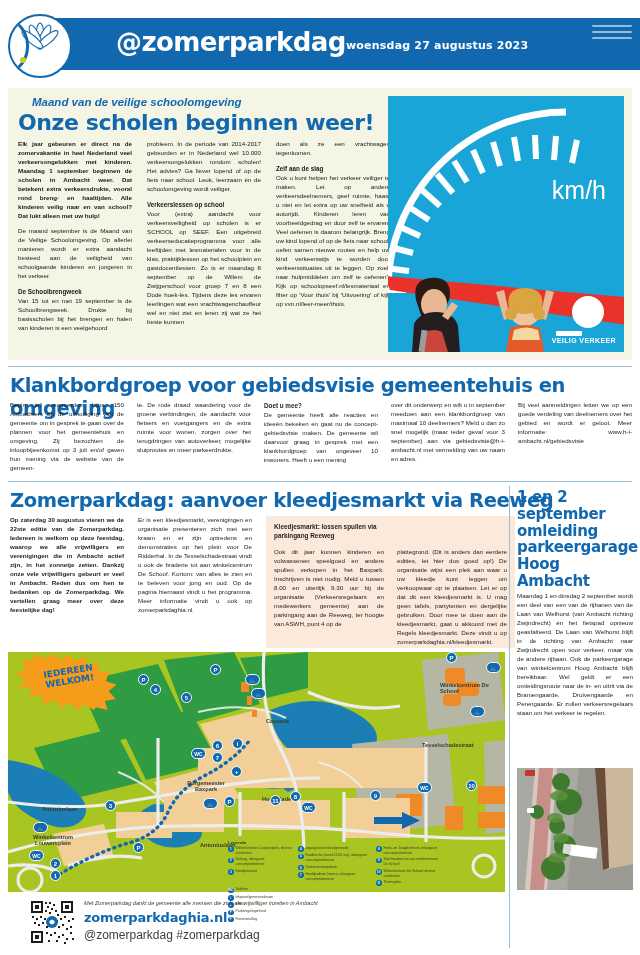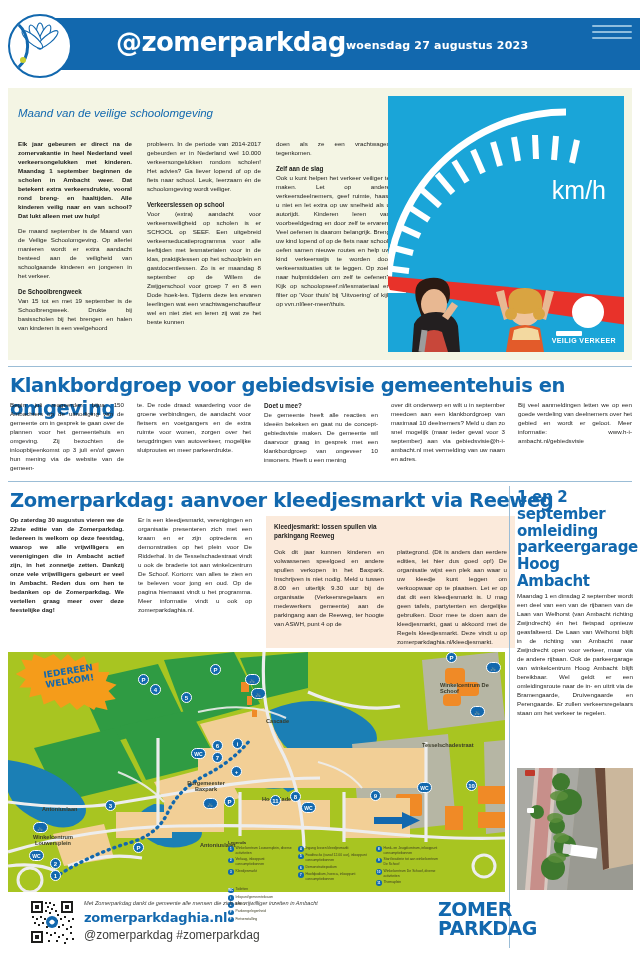--- a/index.html
+++ b/index.html
@@ -34,22 +34,22 @@
     font-size:11px;font-weight:bold;color:#fff;
     font-family:"DejaVu Sans", sans-serif;letter-spacing:.2px;
   }
 
   
   .story-top{
     position:absolute;left:8px;top:88px;width:624px;height:272px;
     background:#f4f5e4;
   }
   .kicker{
-    position:absolute;left:10px;top:8px;
-    font-size:11.5px;font-style:italic;font-weight:normal;color:#1268ae;margin-top:11px;
+    position:absolute;left:24px;top:8px;
+    font-size:11.5px;font-style:italic;font-weight:bold;color:#1268ae;
   }
   .headline-1{
     position:absolute;left:10px;top:22px;
     font-size:22px;font-weight:bold;color:#1268ae;letter-spacing:-.4px;
     font-family:"DejaVu Sans", sans-serif;
   }
   .cols-top{position:absolute;left:10px;top:52px;width:372px;height:212px;}
   .col{float:left;font-size:6.2px;line-height:1.45;text-align:justify;color:#20201e;}
   .col p{margin:0 0 6px 0;}
   .col .lead{font-weight:bold;}
@@ -206,20 +206,21 @@
           <ellipse cx="30" cy="20" rx="4" ry="13" transform="rotate(-50 30 30)"></ellipse>
         </g>
         <path d="M8 8 A30 30 0 0 1 8 52" fill="none" stroke="#1268ae" stroke-width="3"></path>
         <circle cx="13" cy="44" r="3" fill="#c8cf2e"></circle>
       </svg>
     </div>
   </div>
 
   <div class="story-top">
     <div class="kicker">Maand van de veilige schoolomgeving</div>
+    <div class="headline-1">Onze scholen beginnen weer!</div>
 
     <div class="cols-top">
       <div class="col c1">
         <p class="lead">Elk jaar gebeuren er direct na de zomervakantie in heel Nederland veel verkeersongelukken met kinderen. Maandag 1 september beginnen de scholen in Ambacht weer. Dat betekent extra verkeersdrukte, vooral rond breng- en haaltijden. Alle kinderen veilig naar en van school? Dat lukt alleen met uw hulp!</p>
         <p>De maand september is de Maand van de Veilige Schoolomgeving. Op allerlei manieren wordt er extra aandacht besteed aan de veiligheid van schoolgaande kinderen en jongeren in het verkeer.</p>
         <h4>De Schoolbrengweek</h4>
         <p>Van 15 tot en met 19 september is de Schoolbrengweek. Drukte bij basisscholen bij het brengen en halen van kinderen is een veelgehoord</p>
       </div>
       <div class="col c2">
         <p>probleem. In de periode van 2014-2017 gebeurden er in Nederland wel 10.000 verkeersongelukken rondom scholen! Het advies? Ga liever lopend of op de fiets naar school. Leuk, leerzaam én de schoolomgeving wordt veiliger.</p>
@@ -627,19 +628,15 @@
           <rect x="26" y="40" width="2" height="2"></rect>
         <rect x="34" y="42" width="2" height="2"></rect>
           <rect x="42" y="38" width="2" height="2"></rect>
       </g>
       <circle cx="22" cy="22" r="6" fill="#1268ae"></circle>
       <path d="M19 22 q3-5 6 0 q-3 5-6 0z" fill="#fff"></path>
     </svg>
     <div class="foot-note">Met Zomerparkdag dankt de gemeente alle mensen die zich als vrijwilliger inzetten in Ambacht</div>
     <div class="foot-url">zomerparkdaghia.nl</div>
     <div class="foot-social">@zomerparkdag #zomerparkdag</div>
-    <div class="zpd-logo">
-      <div class="l1">ZOMER</div>
-      <div class="l2">PARKDAG</div>
-    </div>
   </div>
 
 </div>
 
 </body></html>

